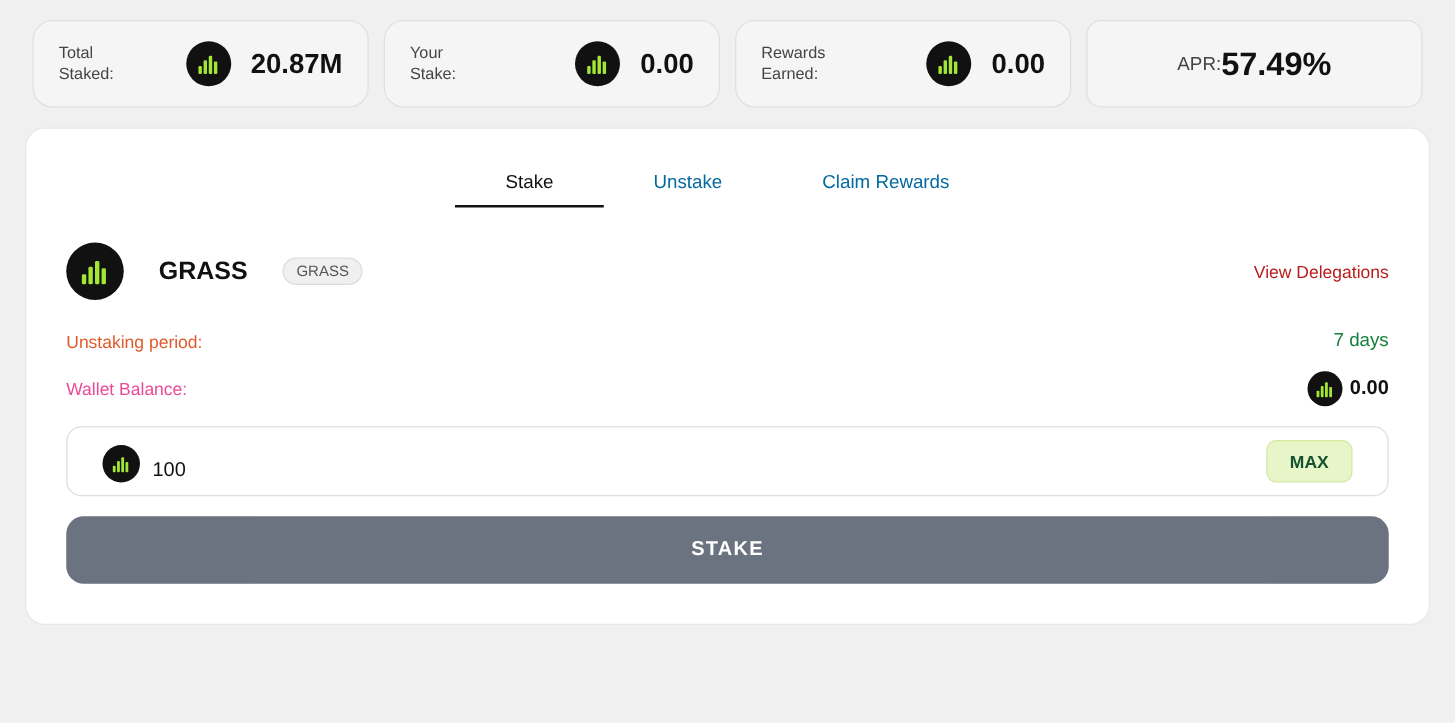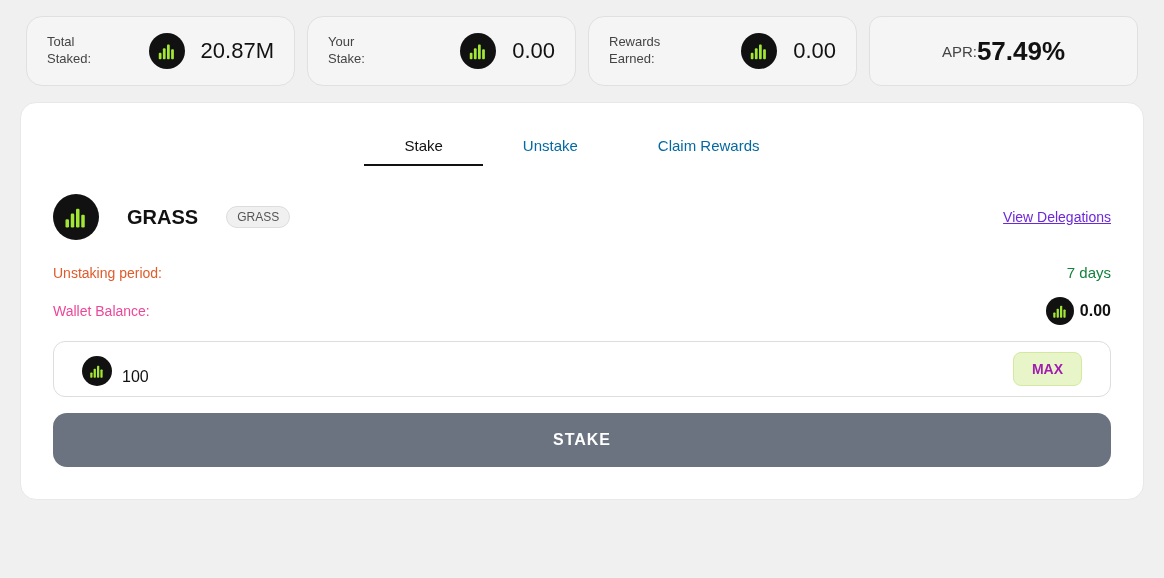--- a/index.html
+++ b/index.html
@@ -31,21 +31,21 @@
     }
 
     .stat-label {
       font-size: 13px;
       color: #444;
       line-height: 1.3;
     }
 
     .stat-value {
       font-size: 22px;
-      font-weight: 400;
+      font-weight: 700;
       color: #111;
       display: flex;
       align-items: center;
       gap: 16px;
       margin-left: auto;
     }
 
     .token-icon {
       width: 36px;
       height: 36px;
@@ -163,22 +163,21 @@
       border: 1px solid #ddd;
       border-radius: 20px;
       padding: 3px 10px;
       font-size: 12px;
       color: #555;
       font-weight: 500;
     }
 
     .view-delegations {
       font-size: 14px;
-      color: #6d28d9;
-      text-decoration: underline;
+      color: #b91c1c;
       cursor: pointer;
       background: none;
       border: none;
     }
 
     .info-row {
       display: flex;
       justify-content: space-between;
       align-items: center;
       margin-bottom: 16px;
@@ -240,21 +239,21 @@
       background: transparent;
     }
 
     .max-btn {
       background: #e8f5c8;
       border: 1px solid #d4e8a0;
       border-radius: 8px;
       padding: 8px 18px;
       font-size: 14px;
       font-weight: 600;
-      color: #a21caf;
+      color: #14532d;
       cursor: pointer;
     }
 
     .stake-btn {
       width: 100%;
       padding: 18px;
       background: #6b7280;
       border: none;
       border-radius: 14px;
       color: #fff;

